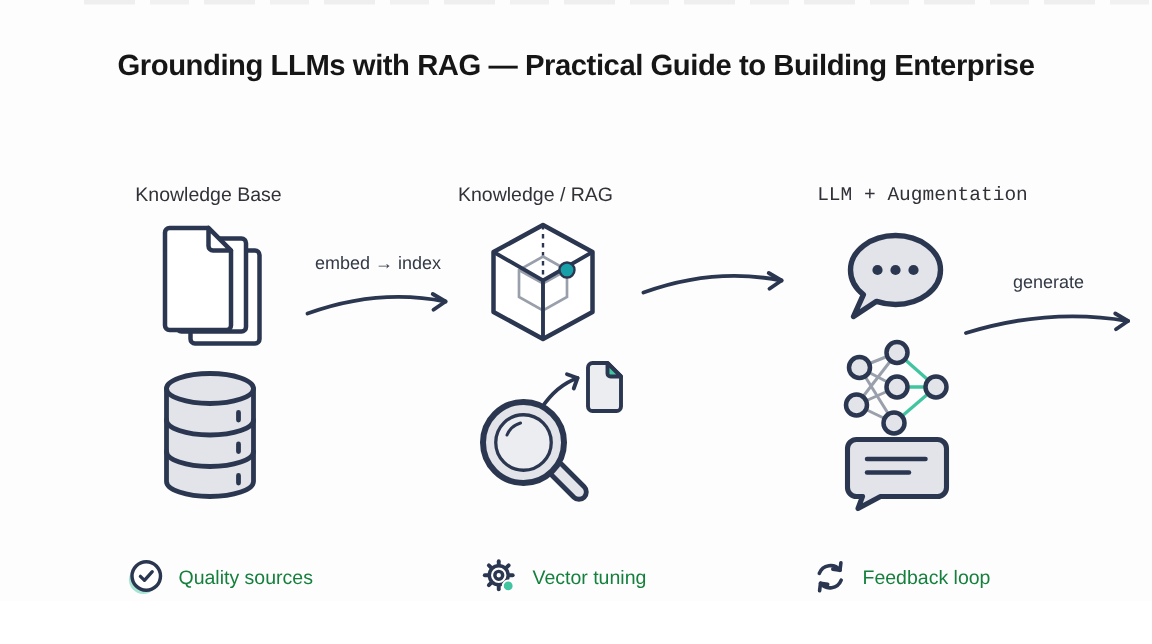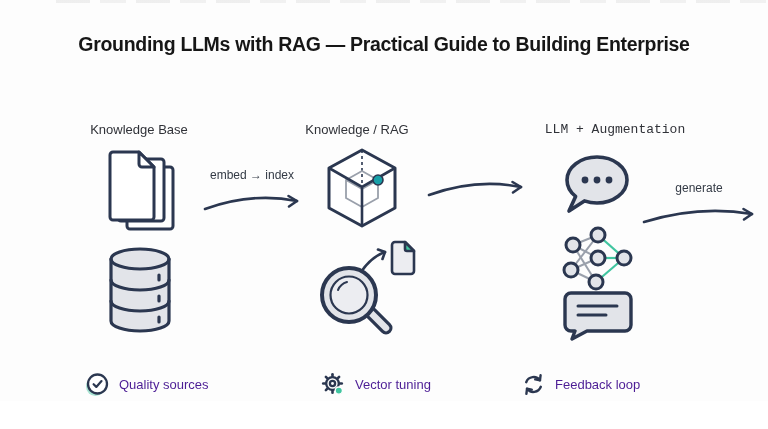--- a/index.html
+++ b/index.html
@@ -25,21 +25,21 @@
     position:absolute;top:122px;width:220px;text-align:center;
     font-size:13px;color:#303238;
   }
   .abs{position:absolute;}
   .flow{position:absolute;width:100px;text-align:center;}
   .flow-label{font-size:12px;color:#333a45;letter-spacing:0;}
   .flow-arrow{display:block;margin-top:7px;}
   .footer-item{
     position:absolute;top:371px;height:26px;display:flex;align-items:center;gap:9px;
   }
-  .footer-label{font-size:13px;color:#4c1d95;}
+  .footer-label{font-size:13px;color:#15803d;}
   
   .sN{stroke:var(--navy);}  .sG{stroke:var(--edge-gray);}  .sM{stroke:var(--mint);}
   .fW{fill:#fff;}  .fG{fill:var(--gray-fill);}  .fG2{fill:var(--gray-fill2);}
   .fN{fill:var(--navy);}  .fT{fill:var(--teal);}  .fM{fill:var(--mint);}
   .f0{fill:none;}
 </style>
 </head>
 <body>
 
 <div class="stage">
@@ -198,21 +198,21 @@
           <line x1="4.9" y1="18.1" x2="6.6" y2="16.4"></line>
           <line x1="16.4" y1="6.6" x2="18.1" y2="4.9"></line>
         </g>
         <circle cx="11.5" cy="11.5" r="2.6"></circle>
       </g>
       <circle class="fM" cx="17.8" cy="18.6" r="3.6" stroke="#fff" stroke-width="1.3"></circle>
     </svg>
     <span class="footer-label">Vector tuning</span>
   </div>
 
-  <div class="footer-item" style="left:521px;">
+  <div class="footer-item" style="left:541px;">
     <svg width="25" height="25" viewBox="0 0 25 25">
       <g class="f0 sN" stroke-width="2.4" stroke-linecap="round" stroke-linejoin="round">
         <path d="M5.2 10.2 A8 8 0 0 1 19 8.2"></path>
         <path d="M19.6 3.2 L19 8.2 L14.2 7.4"></path>
         <path d="M19.8 14.8 A8 8 0 0 1 6 16.8"></path>
         <path d="M5.4 21.8 L6 16.8 L10.8 17.6"></path>
       </g>
     </svg>
     <span class="footer-label">Feedback loop</span>
   </div>

